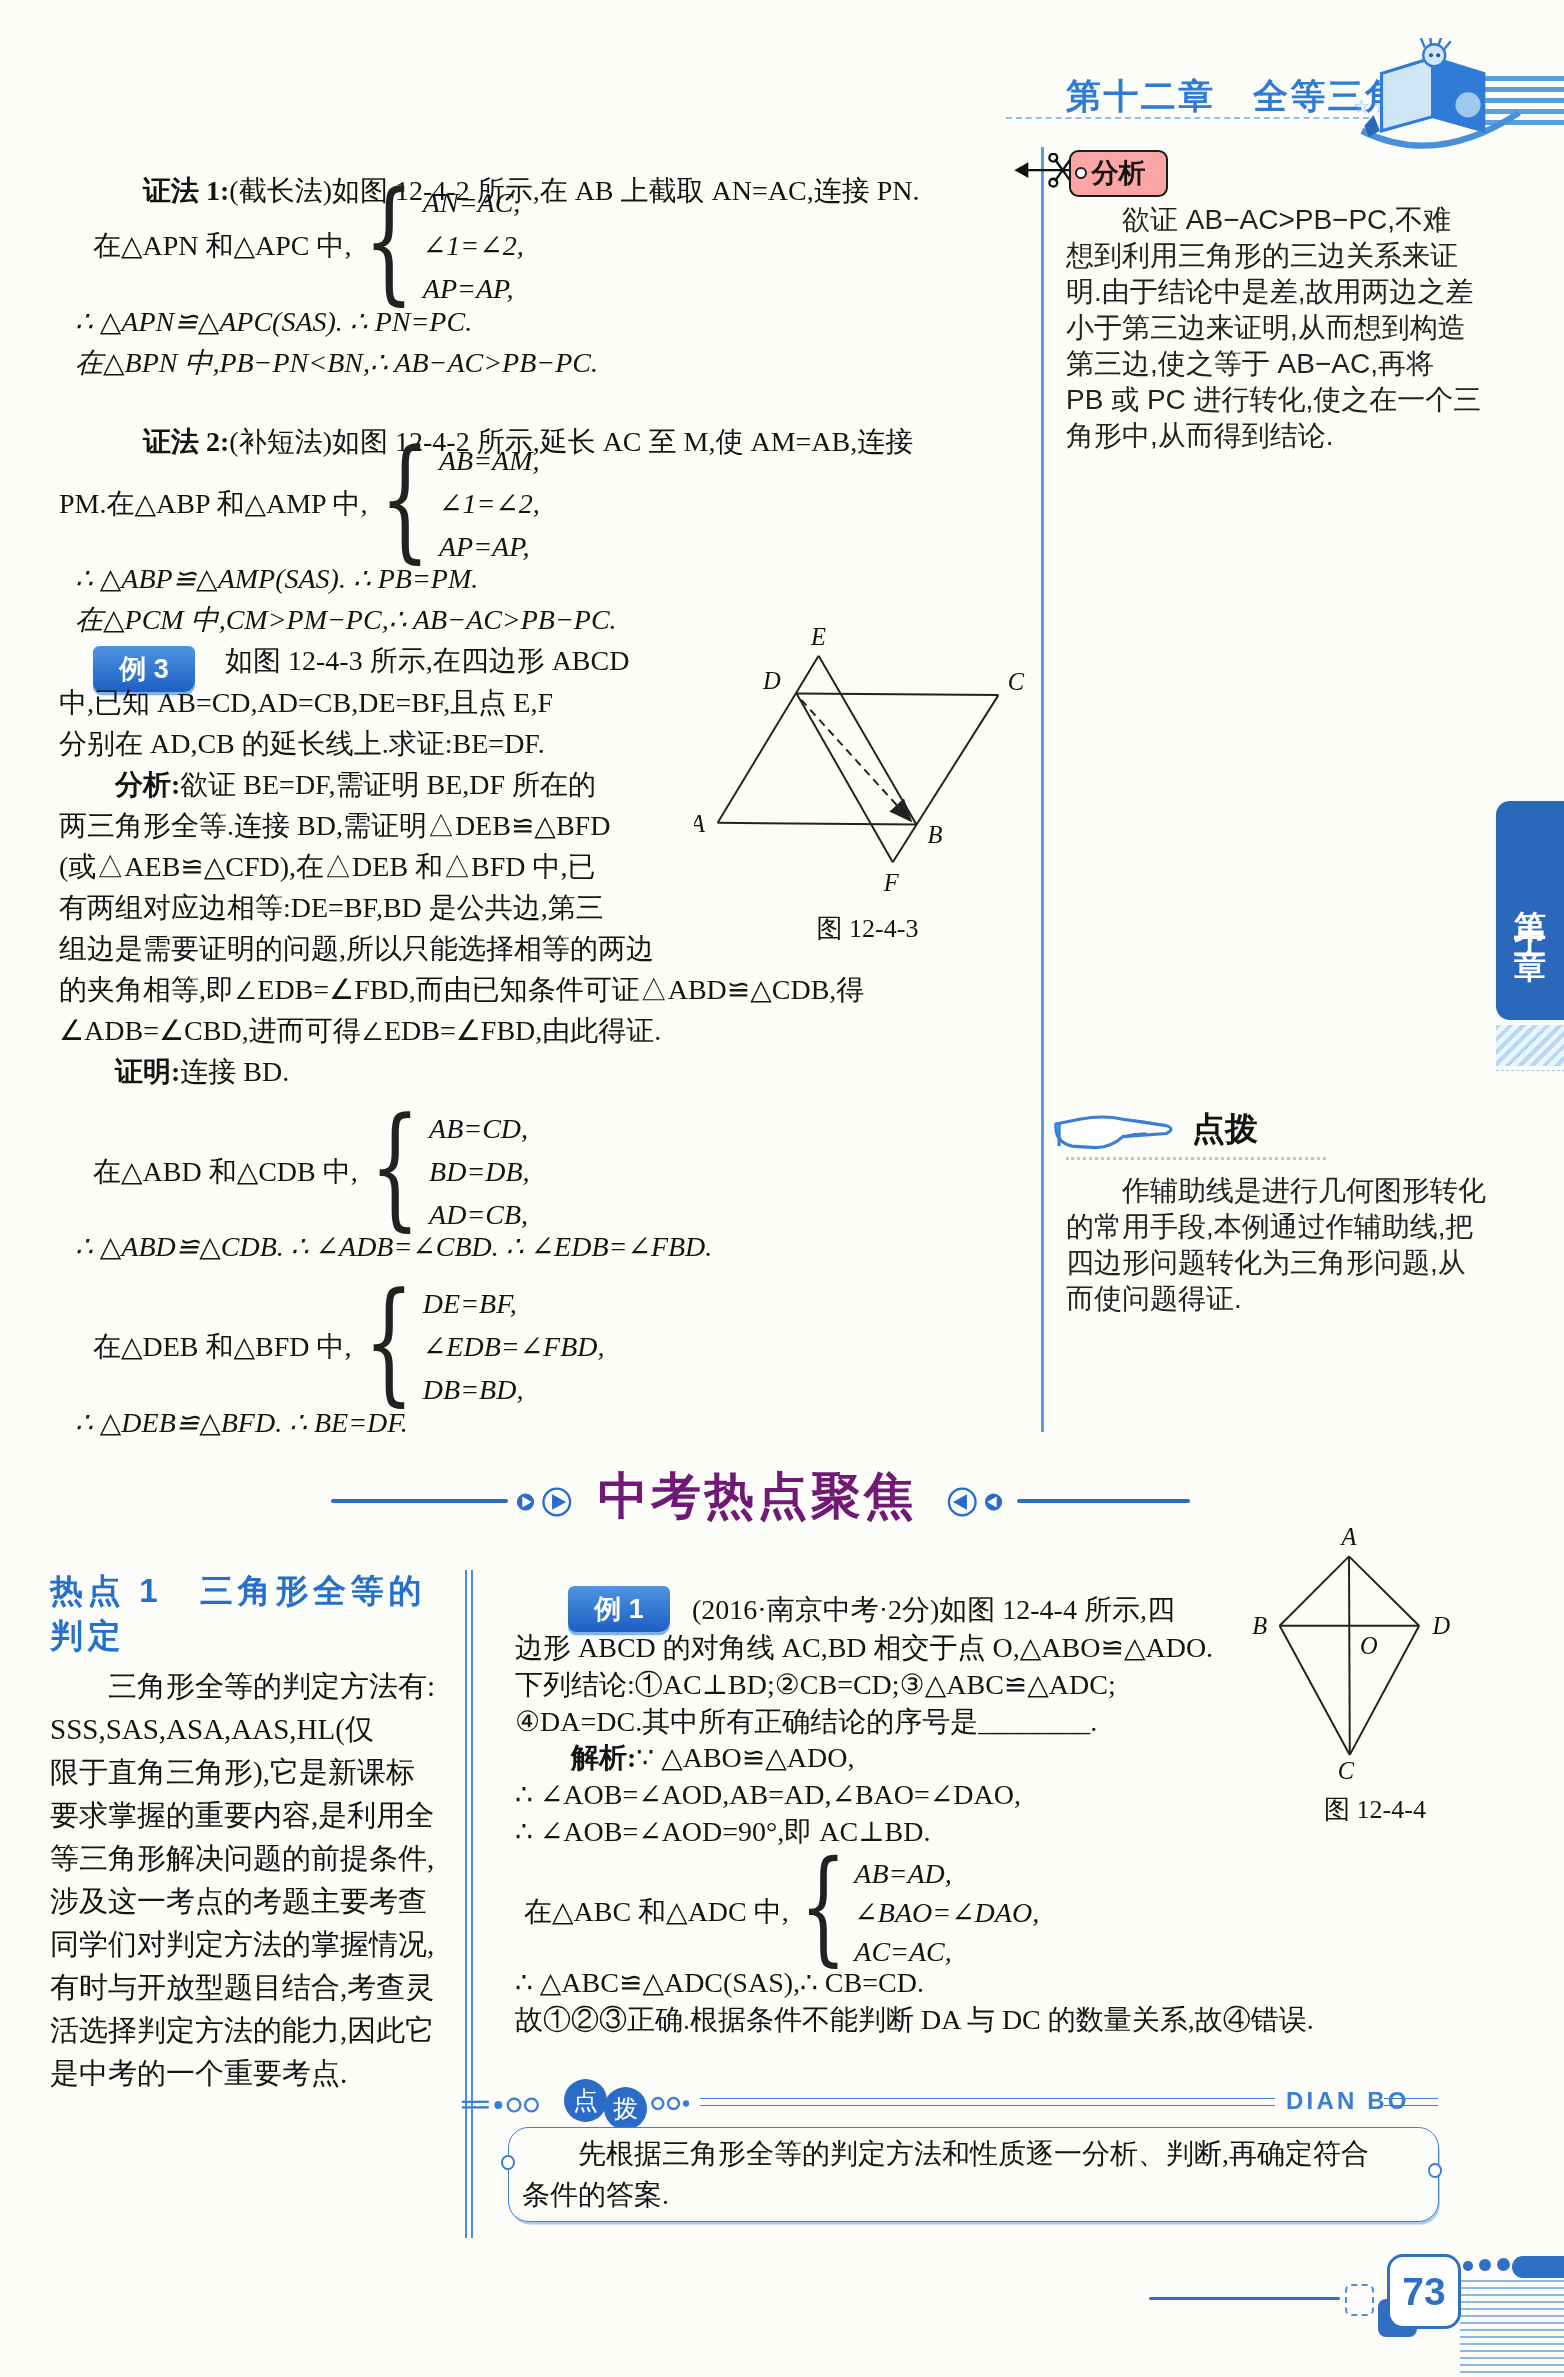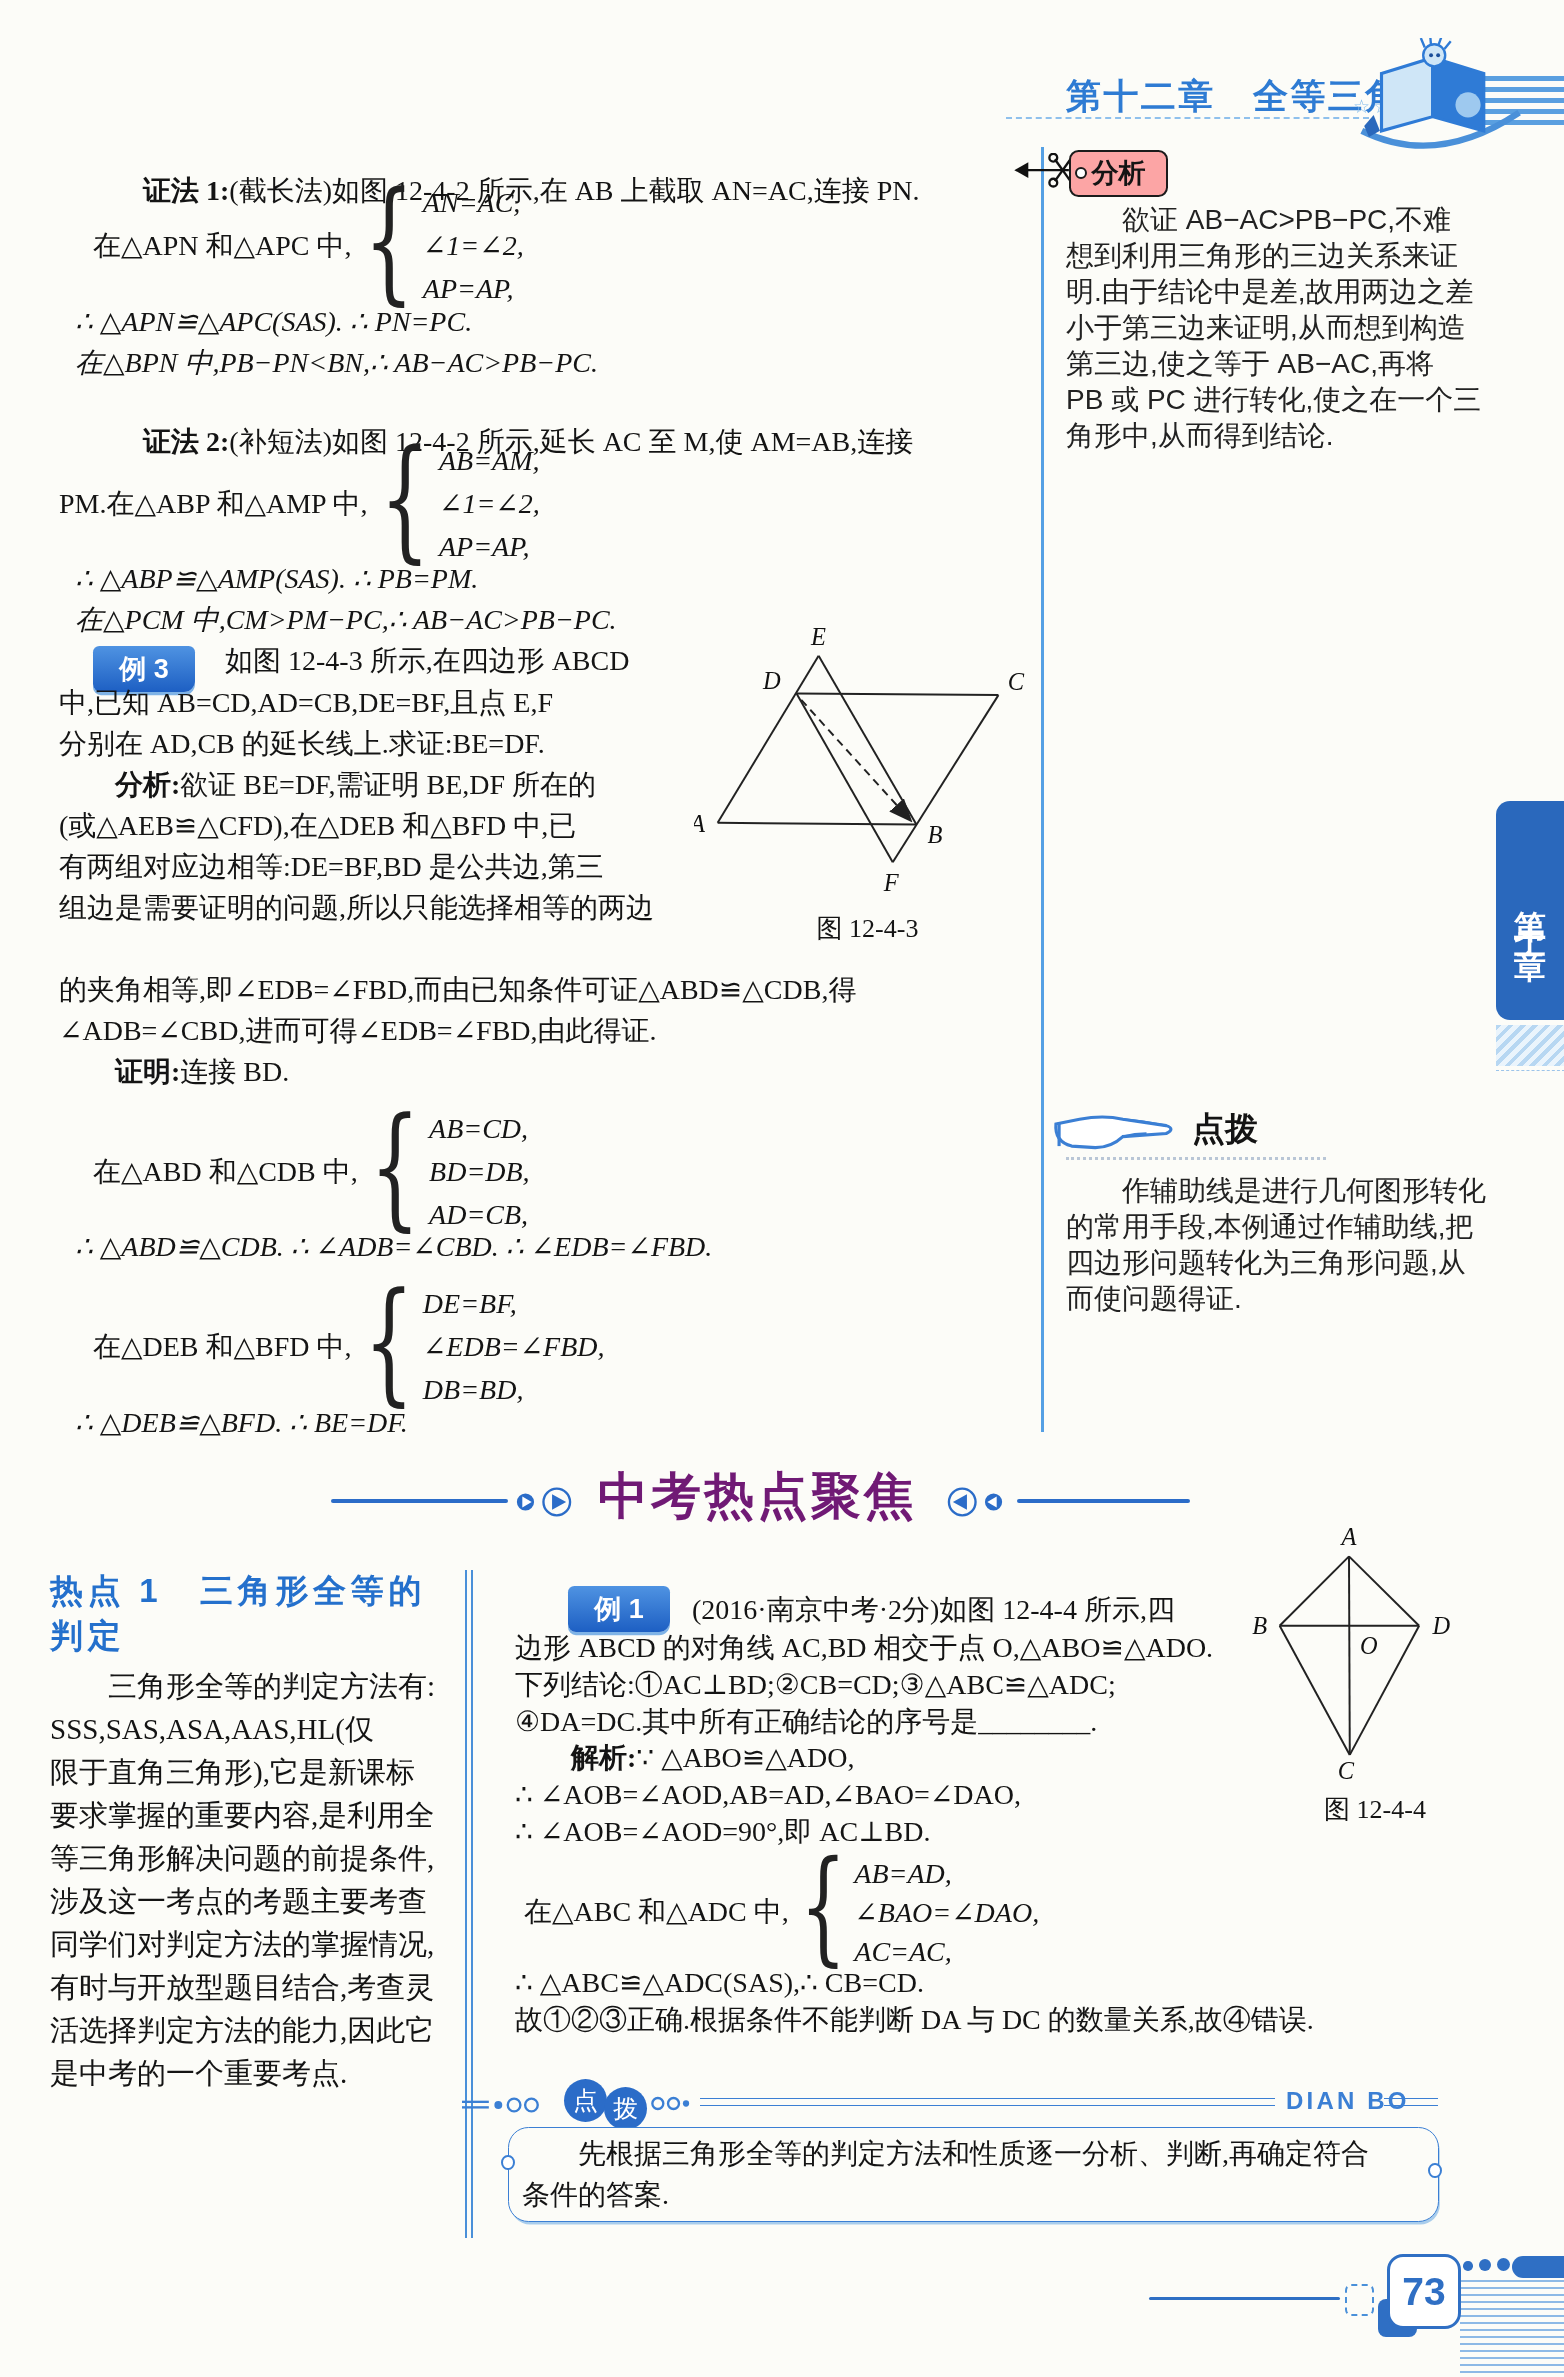--- a/index.html
+++ b/index.html
@@ -16,21 +16,21 @@
   .hdr-dash{left:1006px;top:117px;width:363px;border-top:2.4px dashed #8fc0ec;}
   .hdr-stripes{left:1480px;top:76px;width:84px;height:54px;
                background:repeating-linear-gradient(180deg,#5a9fe0 0 4.7px,transparent 4.7px 11px);}
   .mline{height:38px;line-height:38px;font-size:28px;white-space:pre;}
   .math{font-style:italic;}
   .eq{display:flex;align-items:center;}
   .eq .lbl{font-size:28px;white-space:pre;}
   .eq .brace{font-size:132px;line-height:1;font-weight:200;transform:scaleX(.6);margin:0 -8px 11px -4.7px;color:#222;
              font-family:"DejaVu Serif",serif;}
   .eq .stack .ln{height:43px;line-height:43px;font-size:28px;font-style:italic;}
-  .para .ln{height:41px;line-height:41px;font-size:28px;}
+  .para .ln{height:41px;line-height:41px;font-size:28px;font-family:Liberation Serif, serif;}
 
   
   .extag{background:linear-gradient(180deg,#4f93e2,#1d5fc3);color:#fff;text-align:center;
          font-family:"Liberation Sans","DejaVu Sans",sans-serif;font-weight:bold;font-size:27px;
          border-radius:6.3px 6.3px 11px 8px;box-shadow:0 3.2px 0 #7fb3e6;}
 
   
   .vline{left:1041px;top:147px;width:3.2px;height:1285px;background:#55a0e4;}
   .tag-analysis{left:1069px;top:150px;width:95px;height:43px;background:#fca5a5;border:2.4px solid #1b1b1b;
       border-radius:9.5px;text-align:center;line-height:43px;font-size:27px;font-weight:bold;
@@ -150,20 +150,21 @@
   <div class="abs mline math" style="left:75px;top:560px;">∴ △ABP≌△AMP(SAS). ∴ PB=PM.</div>
   <div class="abs mline math" style="left:75px;top:601px;">在△PCM 中,CM&gt;PM−PC,∴ AB−AC&gt;PB−PC.</div>
 
   <div class="abs extag" style="left:93px;top:646px;width:102px;height:46px;line-height:46px;">例 3</div>
   <div class="abs mline" style="left:225px;top:642px;">如图 12-4-3 所示,在四边形 ABCD</div>
 
   <div class="abs para" style="left:59px;top:682px;width:631px;">
       <div class="ln">中,已知 AB=CD,AD=CB,DE=BF,且点 E,F</div>
       <div class="ln">分别在 AD,CB 的延长线上.求证:BE=DF.</div>
       <div class="ln"><b>　　分析:</b><span>欲证 BE=DF,需证明 BE,DF 所在的</span></div>
+      <div class="ln">两三角形全等.连接 BD,需证明△DEB≌△BFD</div>
       <div class="ln">(或△AEB≌△CFD),在△DEB 和△BFD 中,已</div>
       <div class="ln">有两组对应边相等:DE=BF,BD 是公共边,第三</div>
       <div class="ln">组边是需要证明的问题,所以只能选择相等的两边</div>
     </div>
   <div class="abs para" style="left:59px;top:969px;width:977px;">
       <div class="ln">的夹角相等,即∠EDB=∠FBD,而由已知条件可证△ABD≌△CDB,得</div>
       <div class="ln">∠ADB=∠CBD,进而可得∠EDB=∠FBD,由此得证.</div>
       <div class="ln"><b>　　证明:</b><span>连接 BD.</span></div>
     </div>
 

